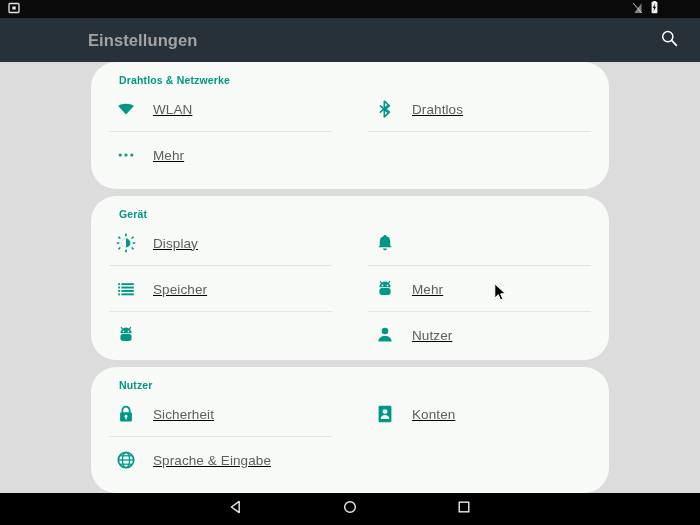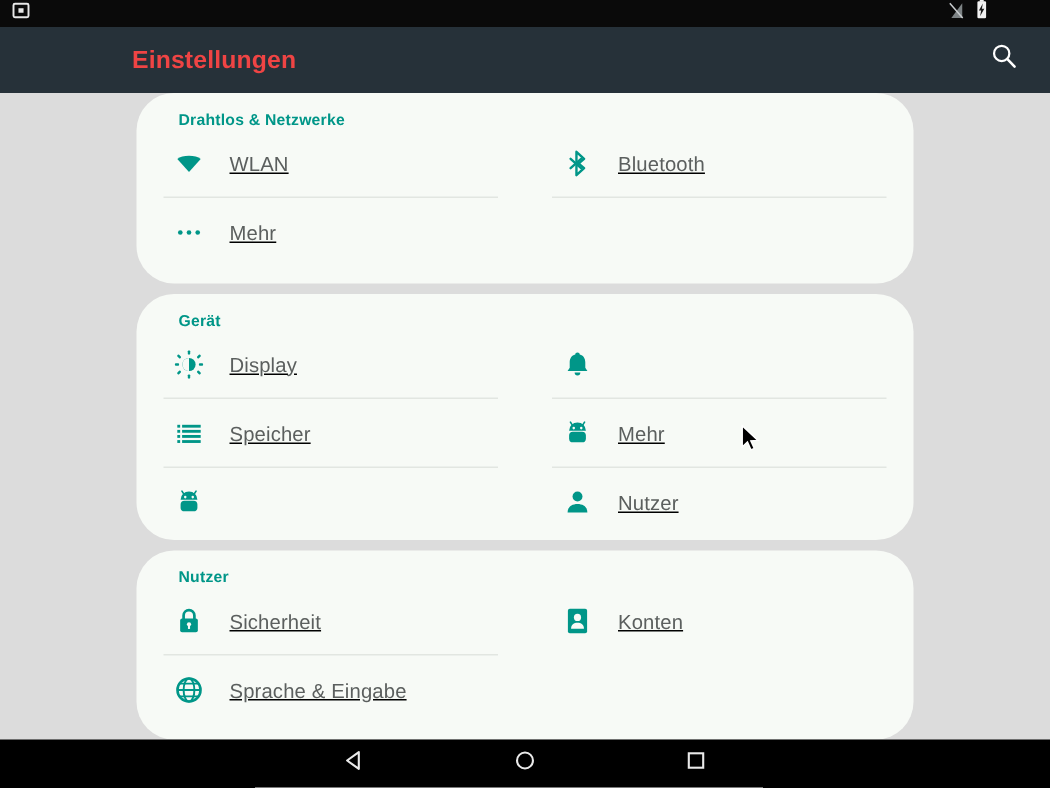--- a/index.html
+++ b/index.html
@@ -53,21 +53,21 @@
   .action-bar {
     position: absolute;
     left: 0; top: 18px;
     width: 700px;
     height: 44px;
     background: #263139;
     display: flex;
     align-items: center;
   }
   .action-title {
-    color: #ef4444;
+    color: #a3a3a3;
     font-size: 16.5px;
     font-weight: bold;
     margin-left: 88px;
     letter-spacing: 0.1px;
   }
   .action-actions {
     margin-left: auto;
     margin-right: 16px;
     display: flex;
     align-items: center;
@@ -236,21 +236,21 @@
         </div>
 
         <div class="row divider">
           <span class="ico">
             <svg width="20" height="20" viewBox="0 0 20 20">
               <path d="M9.3 2.2 L14.4 6.9 L9.3 11.2 L9.3 2.2 Z M9.3 8.8 L14.4 13.1 L9.3 17.8 L9.3 8.8 Z" fill="none" stroke="#009688" stroke-width="1.6" stroke-linejoin="round"></path>
               <line x1="5.4" y1="6.9" x2="12.4" y2="13.1" stroke="#009688" stroke-width="1.6" stroke-linecap="round"></line>
               <line x1="5.4" y1="13.1" x2="12.4" y2="6.9" stroke="#009688" stroke-width="1.6" stroke-linecap="round"></line>
             </svg>
           </span>
-          <span class="label">Bluetooth</span>
+          <span class="label">Drahtlos</span>
         </div>
 
         <div class="row">
           <span class="ico">
             <svg width="20" height="20" viewBox="0 0 20 20">
               <circle cx="4.2" cy="10" r="1.55" fill="#009688"></circle>
               <circle cx="10" cy="10" r="1.55" fill="#009688"></circle>
               <circle cx="15.8" cy="10" r="1.55" fill="#009688"></circle>
             </svg>
           </span>

